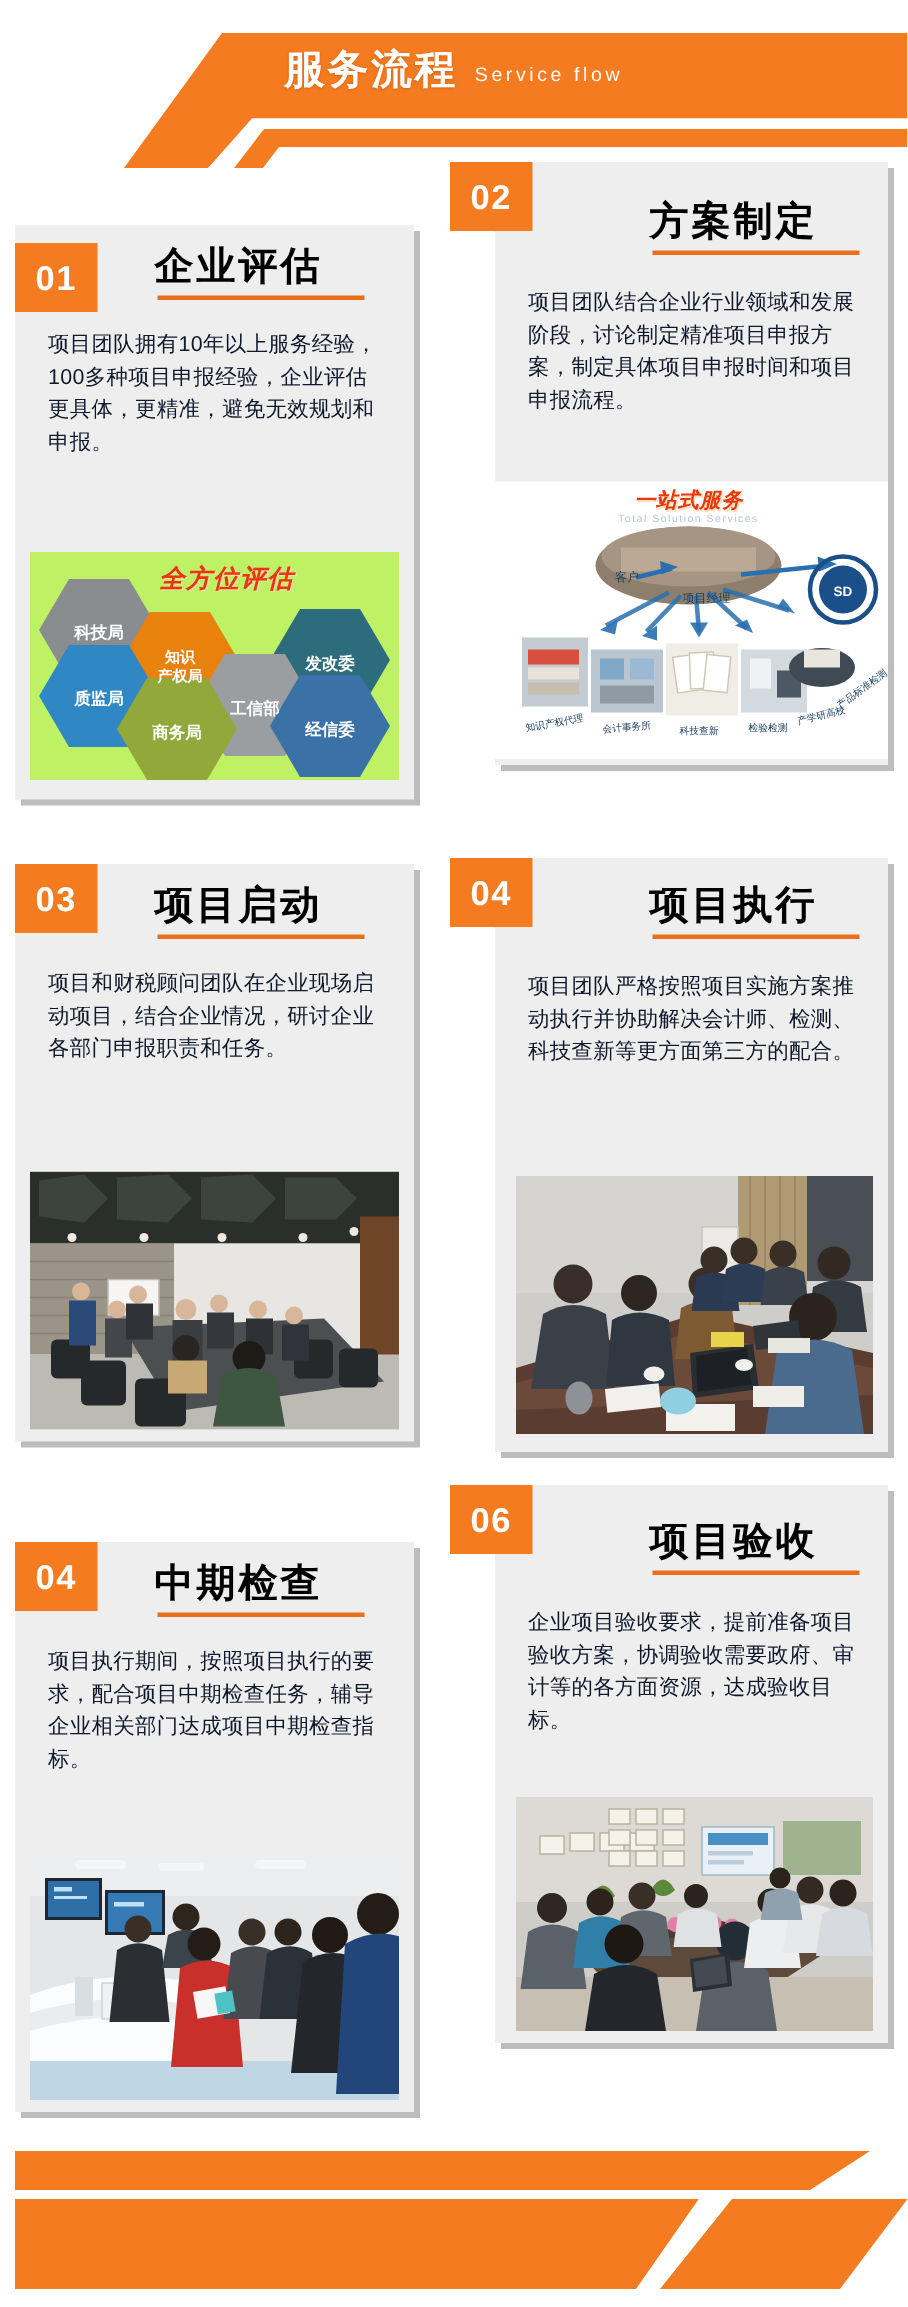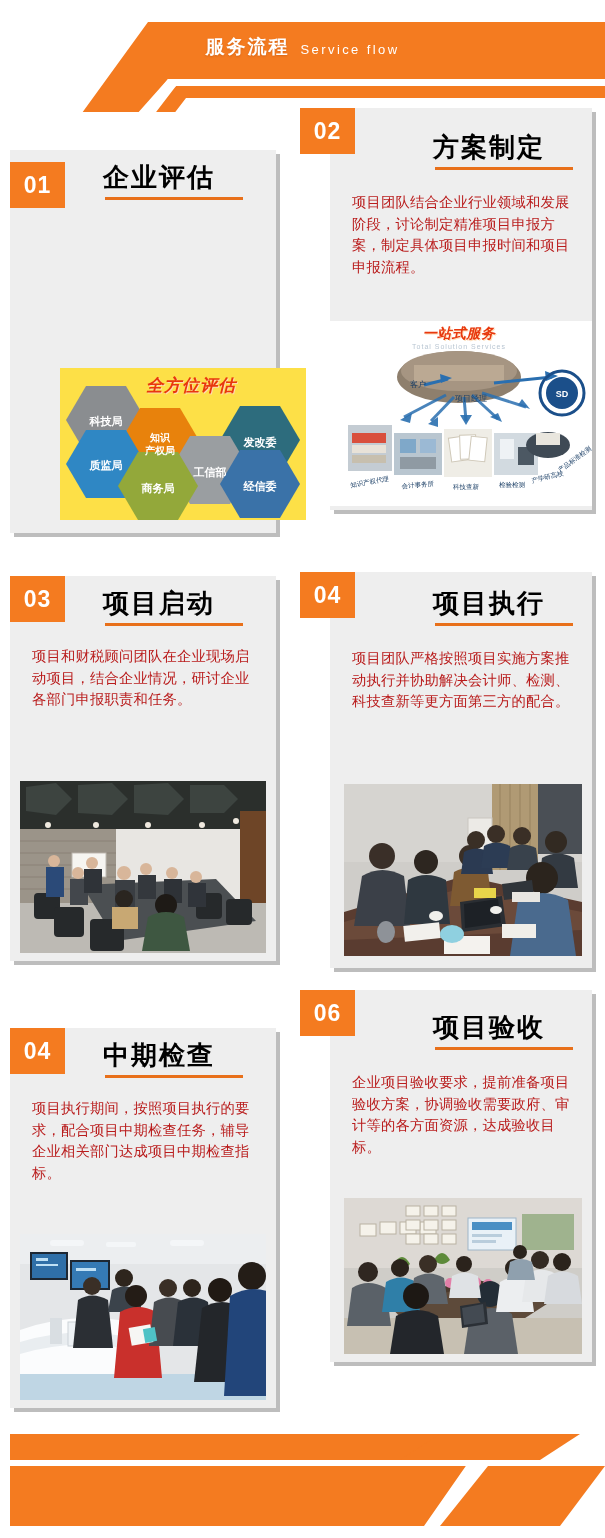--- a/index.html
+++ b/index.html
@@ -13,21 +13,21 @@
 
   
   .header{position:absolute;left:0;top:0;width:605px;height:108px;}
   .header svg{display:block;}
   .header-titles{
     position:absolute;left:0;top:0;width:605px;height:92px;
     display:flex;align-items:center;justify-content:center;
     pointer-events:none;
   }
   .header-cn{
-    color:#ffffff;font-size:19px;font-weight:bold;letter-spacing:2px;
+    color:#ffffff;font-size:27px;font-weight:bold;letter-spacing:2px;
     line-height:1;
     text-shadow:0 1px 2px rgba(160,60,0,.35);
   }
   .header-en{
     color:#ffffff;font-size:13px;letter-spacing:2.4px;margin-left:11px;
     line-height:1;position:relative;top:3px;
   }
 
   
   .card{position:absolute;}
@@ -50,30 +50,30 @@
     color:#000000;font-size:26px;font-weight:bold;
     letter-spacing:2px;line-height:1;
     white-space:nowrap;
   }
   .title-rule{
     position:absolute;z-index:4;
     height:3px;background:#E8701A;
   }
   .card-desc{
     position:absolute;z-index:4;
-    color:#b91c1c;font-size:14.3px;line-height:1.52;
+    color:#0f172a;font-size:14.3px;line-height:1.52;
     letter-spacing:.2px;
     font-family:"Liberation Sans","DejaVu Sans",sans-serif;
   }
   .media{
     position:absolute;z-index:4;overflow:hidden;background:#cfd3d6;
   }
 
   
-  .hexwrap{background:#fde047;margin-left:40px;}
+  .hexwrap{background:#bef264;}
   .hex-title{
     position:absolute;left:86px;top:6px;
     font-size:17px;font-weight:bold;color:#E8380D;
     letter-spacing:1px;font-style:italic;
     text-shadow:1px 1px 0 #ffd9b0;
     z-index:3;
   }
 
   
   .ill{background:#ffffff;position:relative;}
@@ -112,20 +112,21 @@
       <span class="header-cn">服务流程</span>
       <span class="header-en">Service flow</span>
     </div>
   </div>
 
   <div class="card" style="left:10px;top:150px;width:275px;height:392px;">
     <div class="card-body" style="width:266px;height:383px;"></div>
     <div class="badge" style="left:0px;top:12px;">01</div>
     <div class="card-title" style="left:93px;top:14px;">企业评估</div>
     <div class="title-rule" style="left:95px;top:47px;width:138px;"></div>
+    <div class="card-desc" style="left:22px;top:70px;width:226px;">项目团队拥有10年以上服务经验，100多种项目申报经验，企业评估更具体，更精准，避免无效规划和申报。</div>
 
     <div class="media hexwrap" style="left:10px;top:218px;width:246px;height:152px;">
       <div class="hex-title">全方位评估</div>
       <svg width="246" height="152" viewBox="0 0 246 152">
         <defs>
           <g id="hexshape">
               <polygon points="20,0 60,0 80,34 60,68 20,68 0,34"></polygon>
             </g>
         </defs>
 

